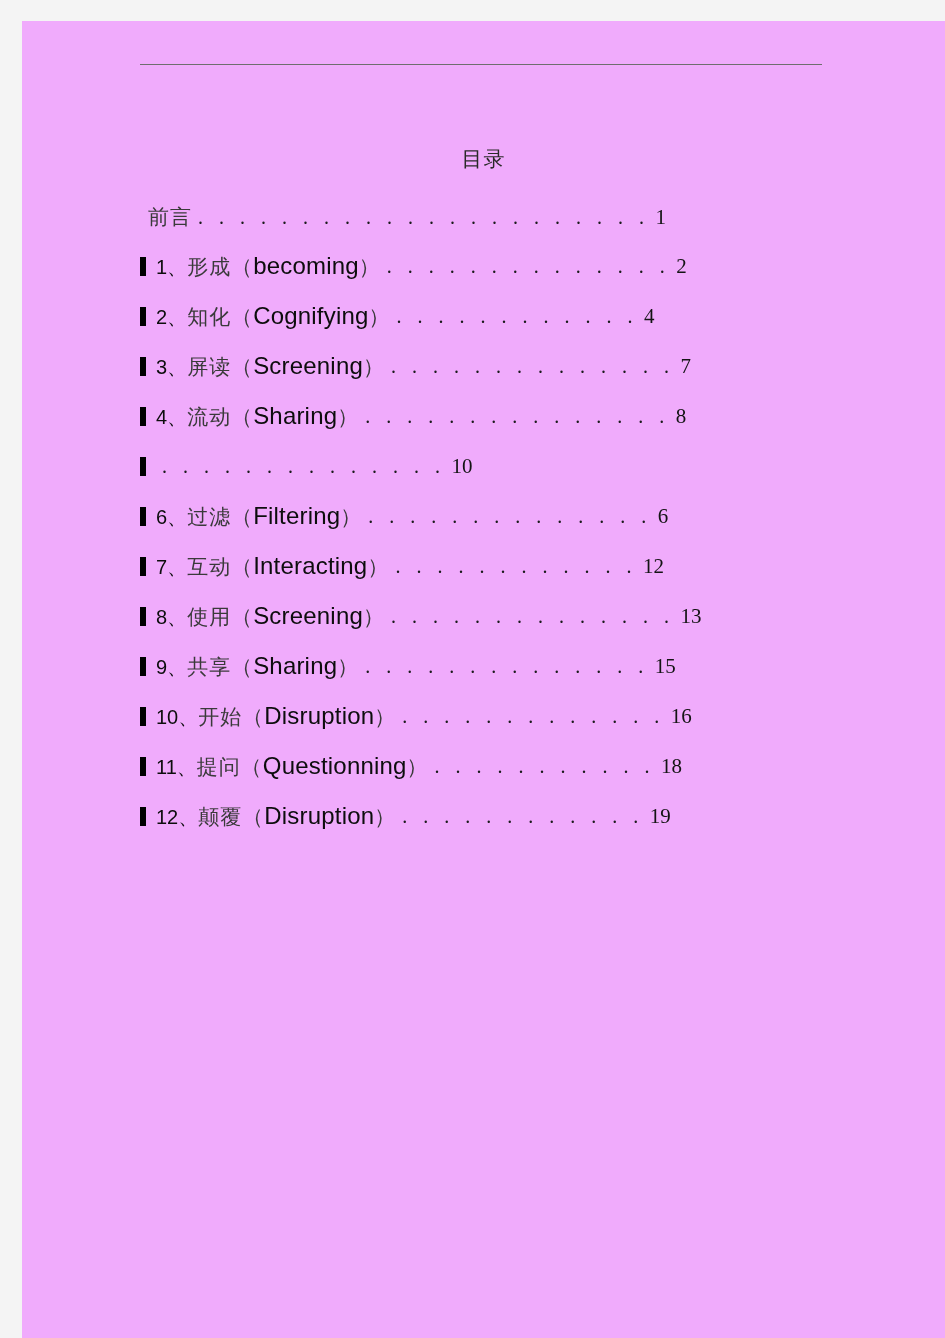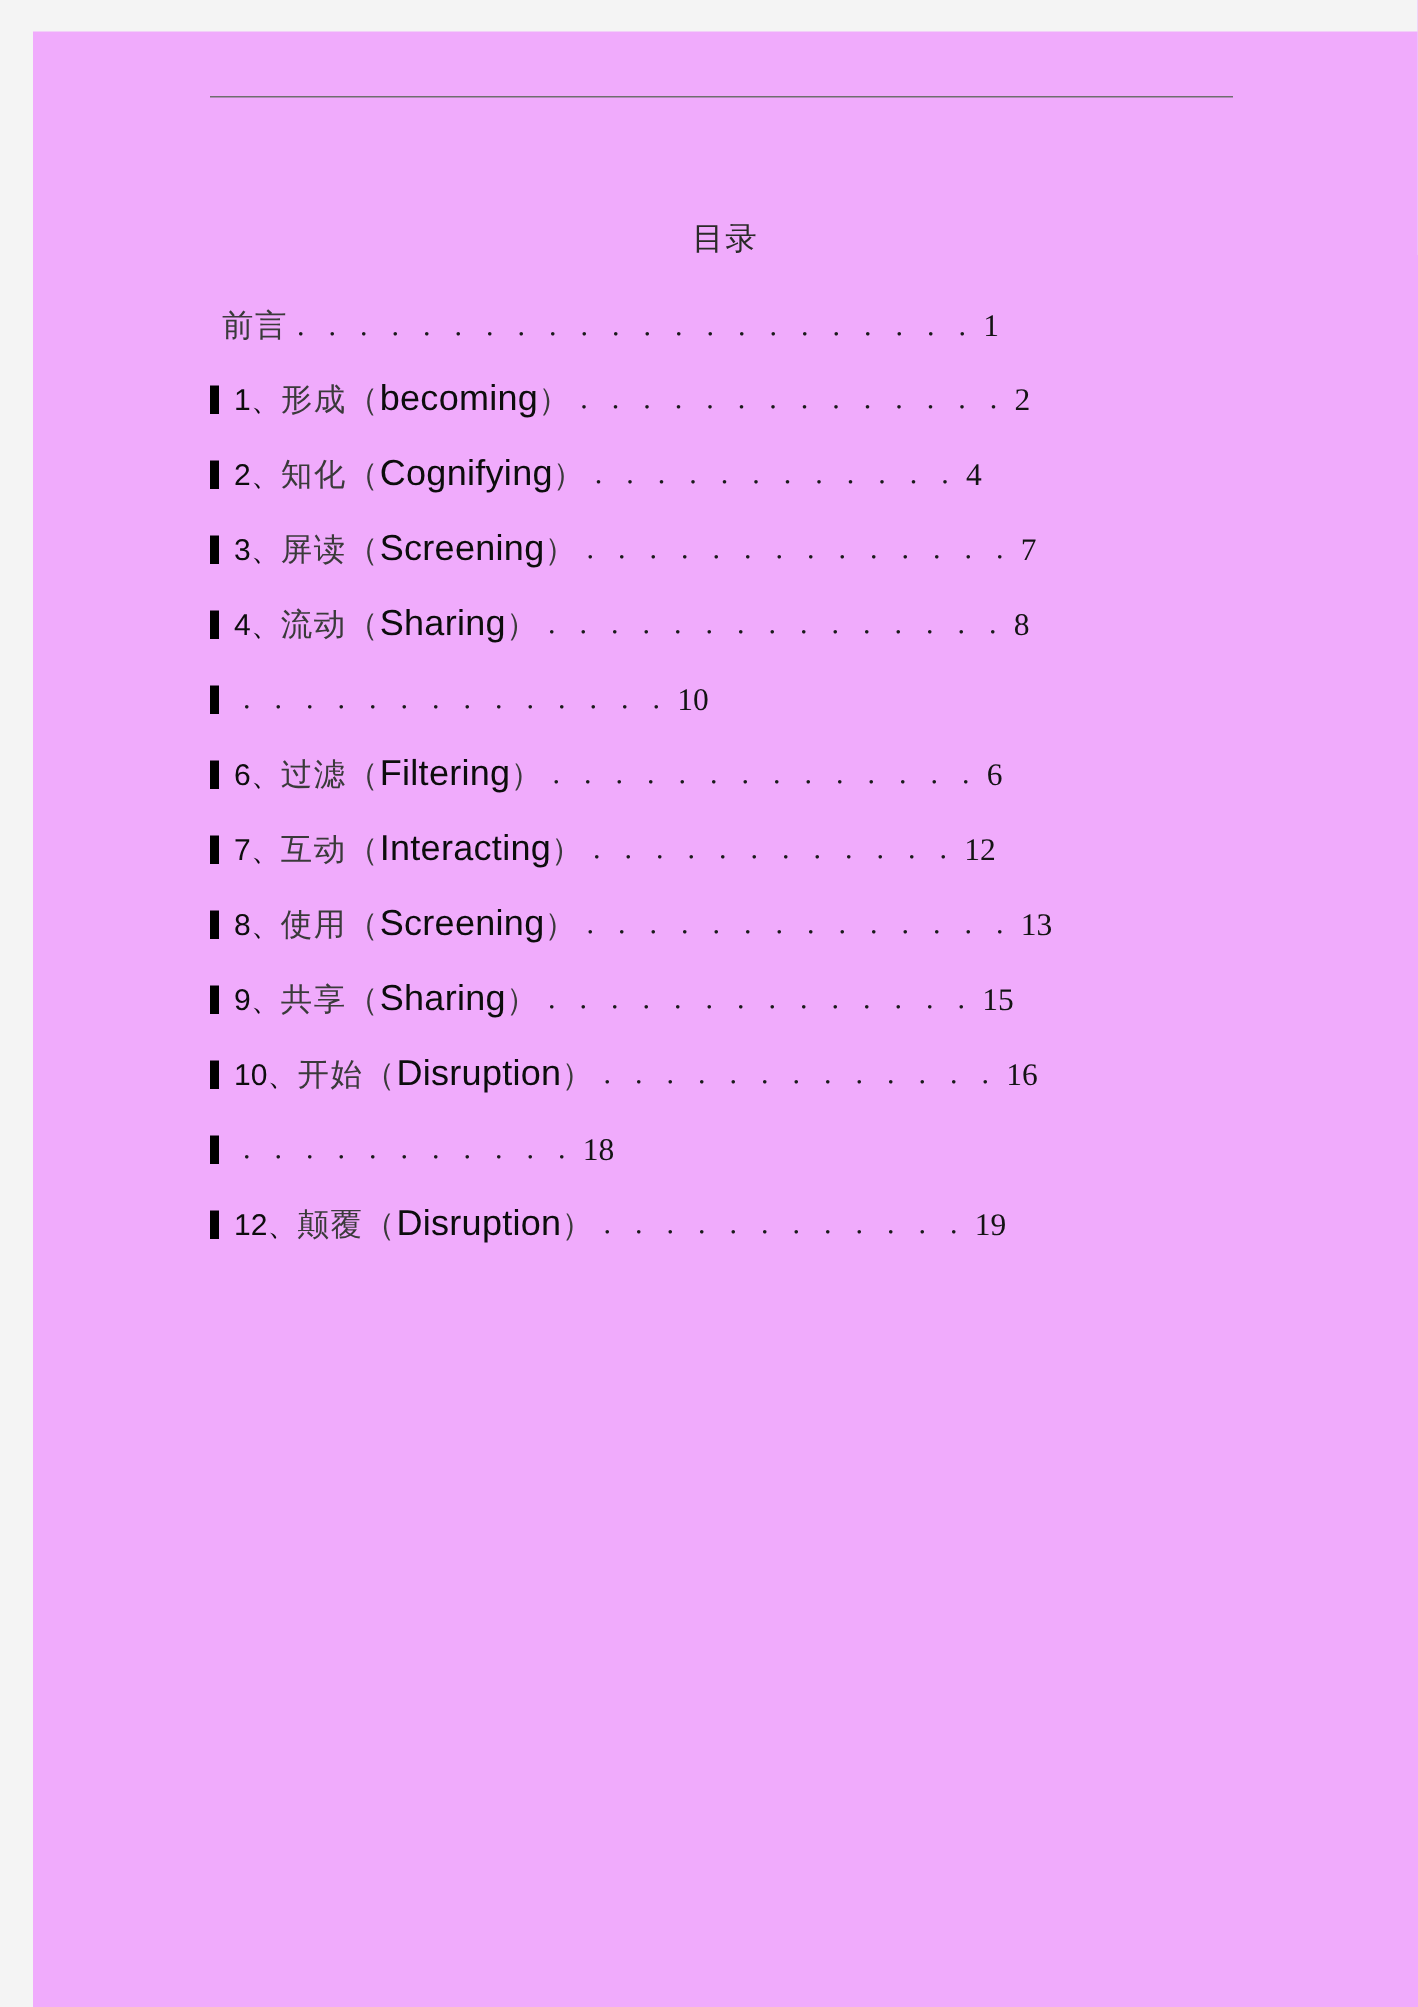--- a/index.html
+++ b/index.html
@@ -224,20 +224,23 @@
       <span class="bullet"></span>
       <span class="label">
         <span class="num">10、</span><span class="cn">开始</span><span class="cn">（</span><span class="en">Disruption</span><span class="cn">）</span>
       </span>
       <span class="leader">. . . . . . . . . . . . .</span>
       <span class="pagenum">16</span>
     </div>
 
     <div class="toc-row">
       <span class="bullet"></span>
+      <span class="label">
+        <span class="num">11、</span><span class="cn">提问</span><span class="cn">（</span><span class="en">Questionning</span><span class="cn">）</span>
+      </span>
       <span class="leader">. . . . . . . . . . .</span>
       <span class="pagenum">18</span>
     </div>
 
     <div class="toc-row">
       <span class="bullet"></span>
       <span class="label">
         <span class="num">12、</span><span class="cn">颠覆</span><span class="cn">（</span><span class="en">Disruption</span><span class="cn">）</span>
       </span>
       <span class="leader">. . . . . . . . . . . .</span>

